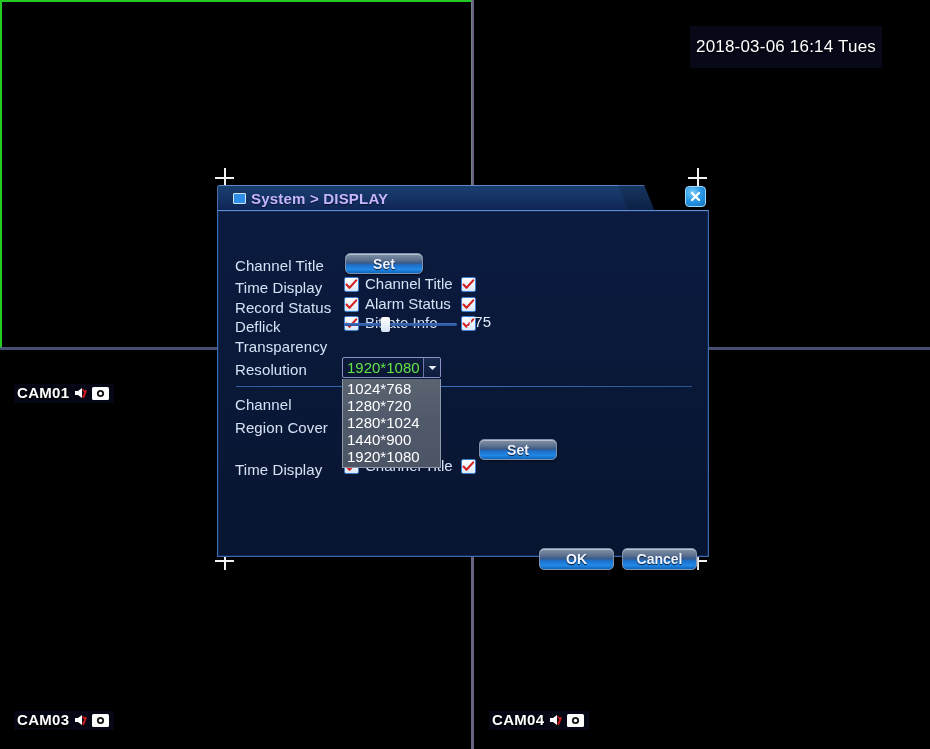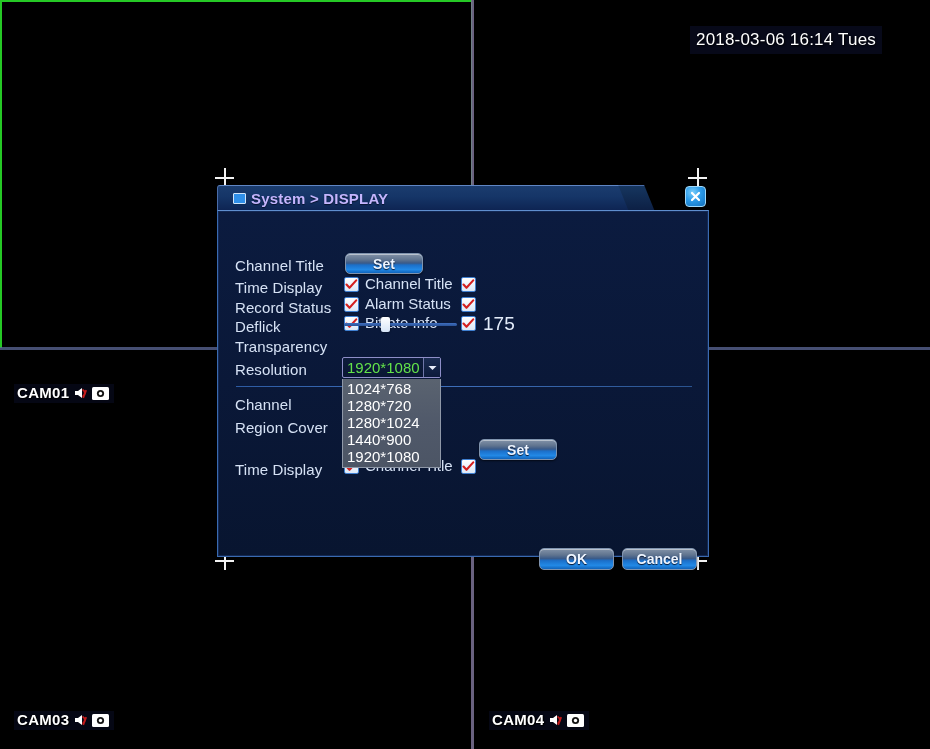--- a/index.html
+++ b/index.html
@@ -68,38 +68,38 @@
   }
   .cam-label .cam-name {
     color: #ffffff;
     font-size: 15px;
     font-weight: bold;
     letter-spacing: 0.3px;
     text-shadow: 0 0 2px #000, 1px 1px 1px #000;
     line-height: 16px;
   }
   #cam-label-1 { left: 14px;  top: 351px; margin-top: 33px; }
-  #cam-label-3 { left: 14px;  top: 711px; }
+  #cam-label-3 { left: 14px;  top: 711px; text-decoration: underline; }
   #cam-label-4 { left: 489px; top: 711px; }
 
   .icon-audio-mute { position: relative; width: 15px; height: 14px; flex: 0 0 auto; }
   .icon-audio-mute svg { display: block; }
   .icon-rec { width: 17px; height: 13px; flex: 0 0 auto; }
   .icon-rec svg { display: block; }
 
   
   #osd-time {
     position: absolute;
     right: 48px;
     top: 26px;
     color: #ffffff;
     font-size: 17px;
     letter-spacing: 0.2px;
     background: rgba(12,16,46,0.55);
-    padding: 4px 6px;
+    padding: 11px 6px;
     text-shadow: 1px 1px 2px #000;
   }
 
   
   .crosshair {
     position: absolute;
     width: 19px;
     height: 19px;
     pointer-events: none;
   }
@@ -269,22 +269,21 @@
     width: 9px; height: 15px;
     background: linear-gradient(180deg, #ffffff 0%, #d7e5f6 100%);
     border-radius: 2px;
     box-shadow: 0 0 2px rgba(0,0,0,0.6);
     cursor: pointer;
   }
   #slider-value {
     position: absolute;
     left: 248px; top: 102px;
     color: #e3ecfa;
-    font-size: 19px;
-    margin-left: 17px;
+    font-size: 15px;
   }
 
   
   #combo-resolution {
     position: absolute;
     left: 124px; top: 146px;
     width: 99px; height: 21px;
     background: linear-gradient(180deg, #0d1c3c 0%, #0a1733 100%);
     border: 1px solid #8e8ec8;
     border-radius: 2px;

